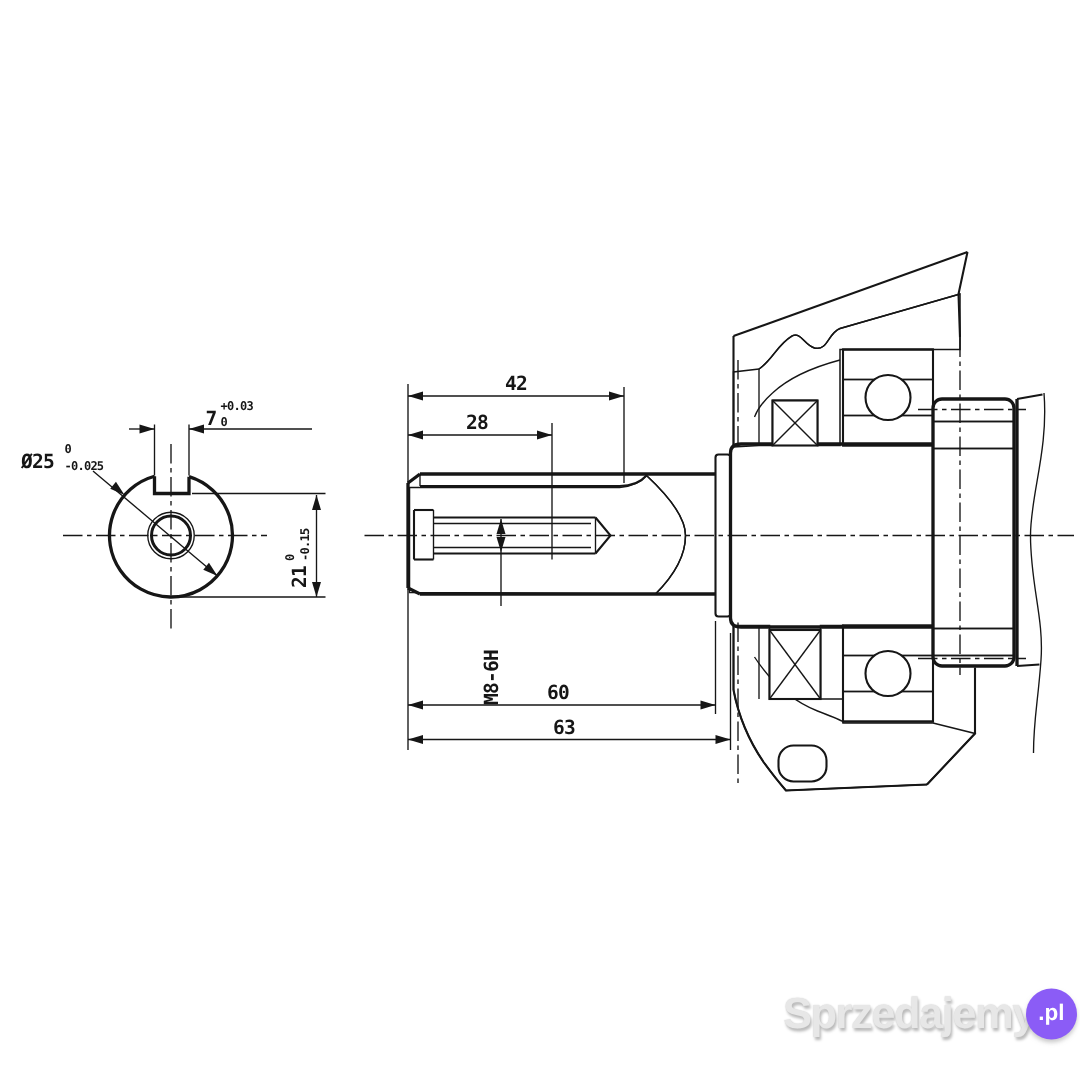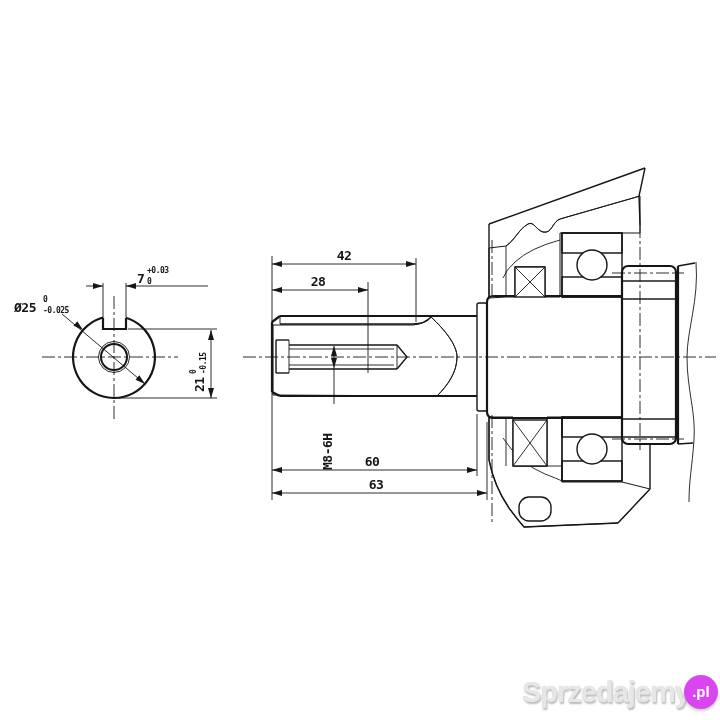--- a/index.html
+++ b/index.html
@@ -10,21 +10,21 @@
   .t1{stroke-width:0.9;}
   .t2{stroke-width:1.4;}
   .t3{stroke-width:2.2;}
   .arr{fill:#161616;stroke:none;}
   .cl{stroke-width:0.9;stroke-dasharray:13 3 3 3;}
   .white{fill:#ffffff;stroke:none;}
   text{fill:#161616;}
   .dim{font-family:"DejaVu Sans Mono", monospace;font-size:13px;font-weight:bold;letter-spacing:-0.5px;}
   .dimc{text-anchor:middle;}
   .tol{font-family:"DejaVu Sans Mono", monospace;font-size:8px;font-weight:bold;letter-spacing:-0.5px;}
-  .wm{position:absolute;left:522px;top:676px;display:flex;align-items:center;
+  .wm{position:absolute;left:522px;top:660px;display:flex;align-items:center;
       user-select:none;}
   .wm-text{font-family:"Liberation Sans", sans-serif;font-size:29px;font-weight:700;
       color:#e7e7e7;letter-spacing:-1px;
       text-shadow:1px 2px 2px #b9b9b9, 0 0 1px #d4d4d4;}
   .wm-badge{width:34px;height:34px;border-radius:50%;display:flex;align-items:center;
       justify-content:center;font-family:"Liberation Sans", sans-serif;font-size:15px;
       font-weight:700;color:#fff;margin-left:-6px;margin-top:-2px;
       box-shadow:0 2px 3px rgba(150,150,150,.5);}
 </style>
 </head>
@@ -246,17 +246,17 @@
     <polygon class="arr" points="334,368 331,358 337,358"></polygon>
     <line class="t1" x1="334" y1="368" x2="334" y2="404"></line>
     <g transform="translate(332,470) rotate(-90)">
       <text class="dim" x="0" y="0">M8-6H</text>
     </g>
   </g>
 </svg>
 
 <div class="wm">
   <span class="wm-text">Sprzedajemy</span>
-  <span class="wm-badge" id="wm-badge" style="background: #d946ef;">
+  <span class="wm-badge" id="wm-badge" style="background: #8b5cf6;">
     <span>.pl</span>
   </span>
 </div>
 </div>
 
 </body></html>

